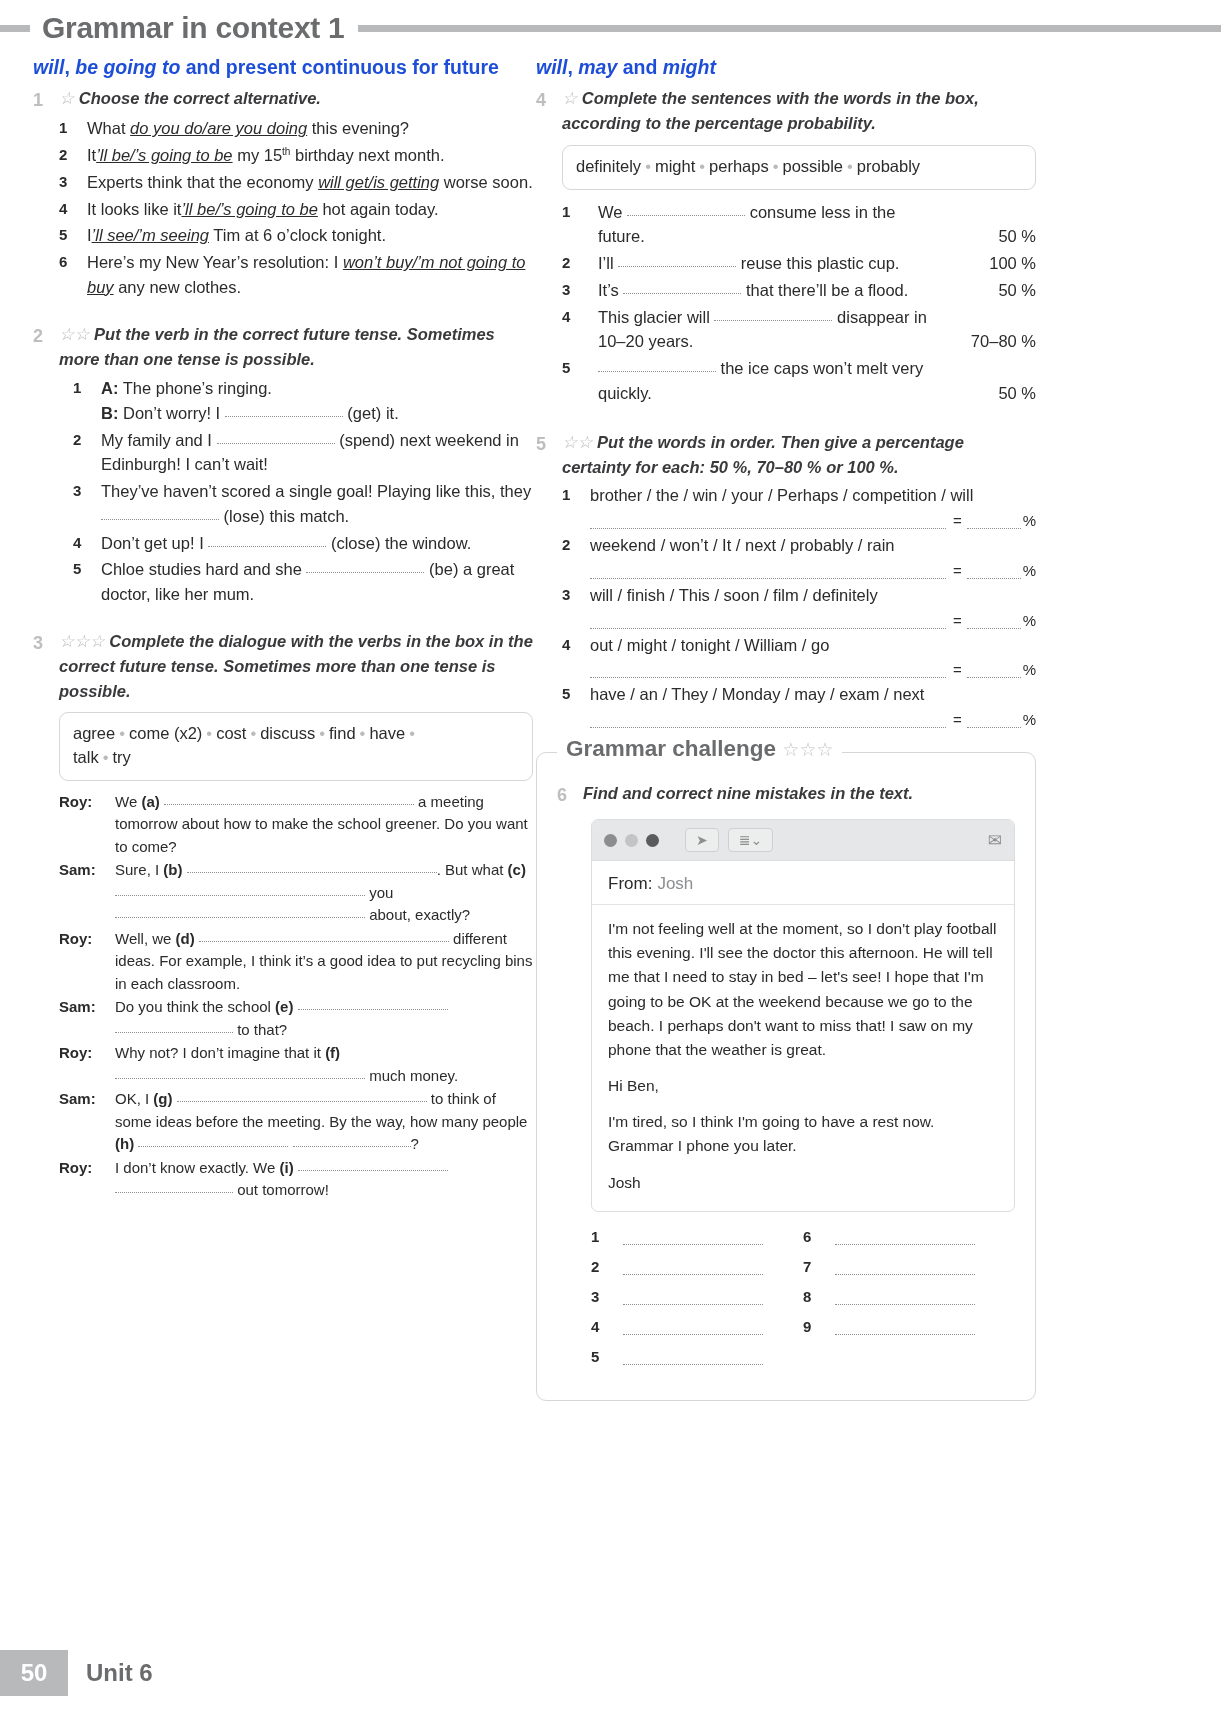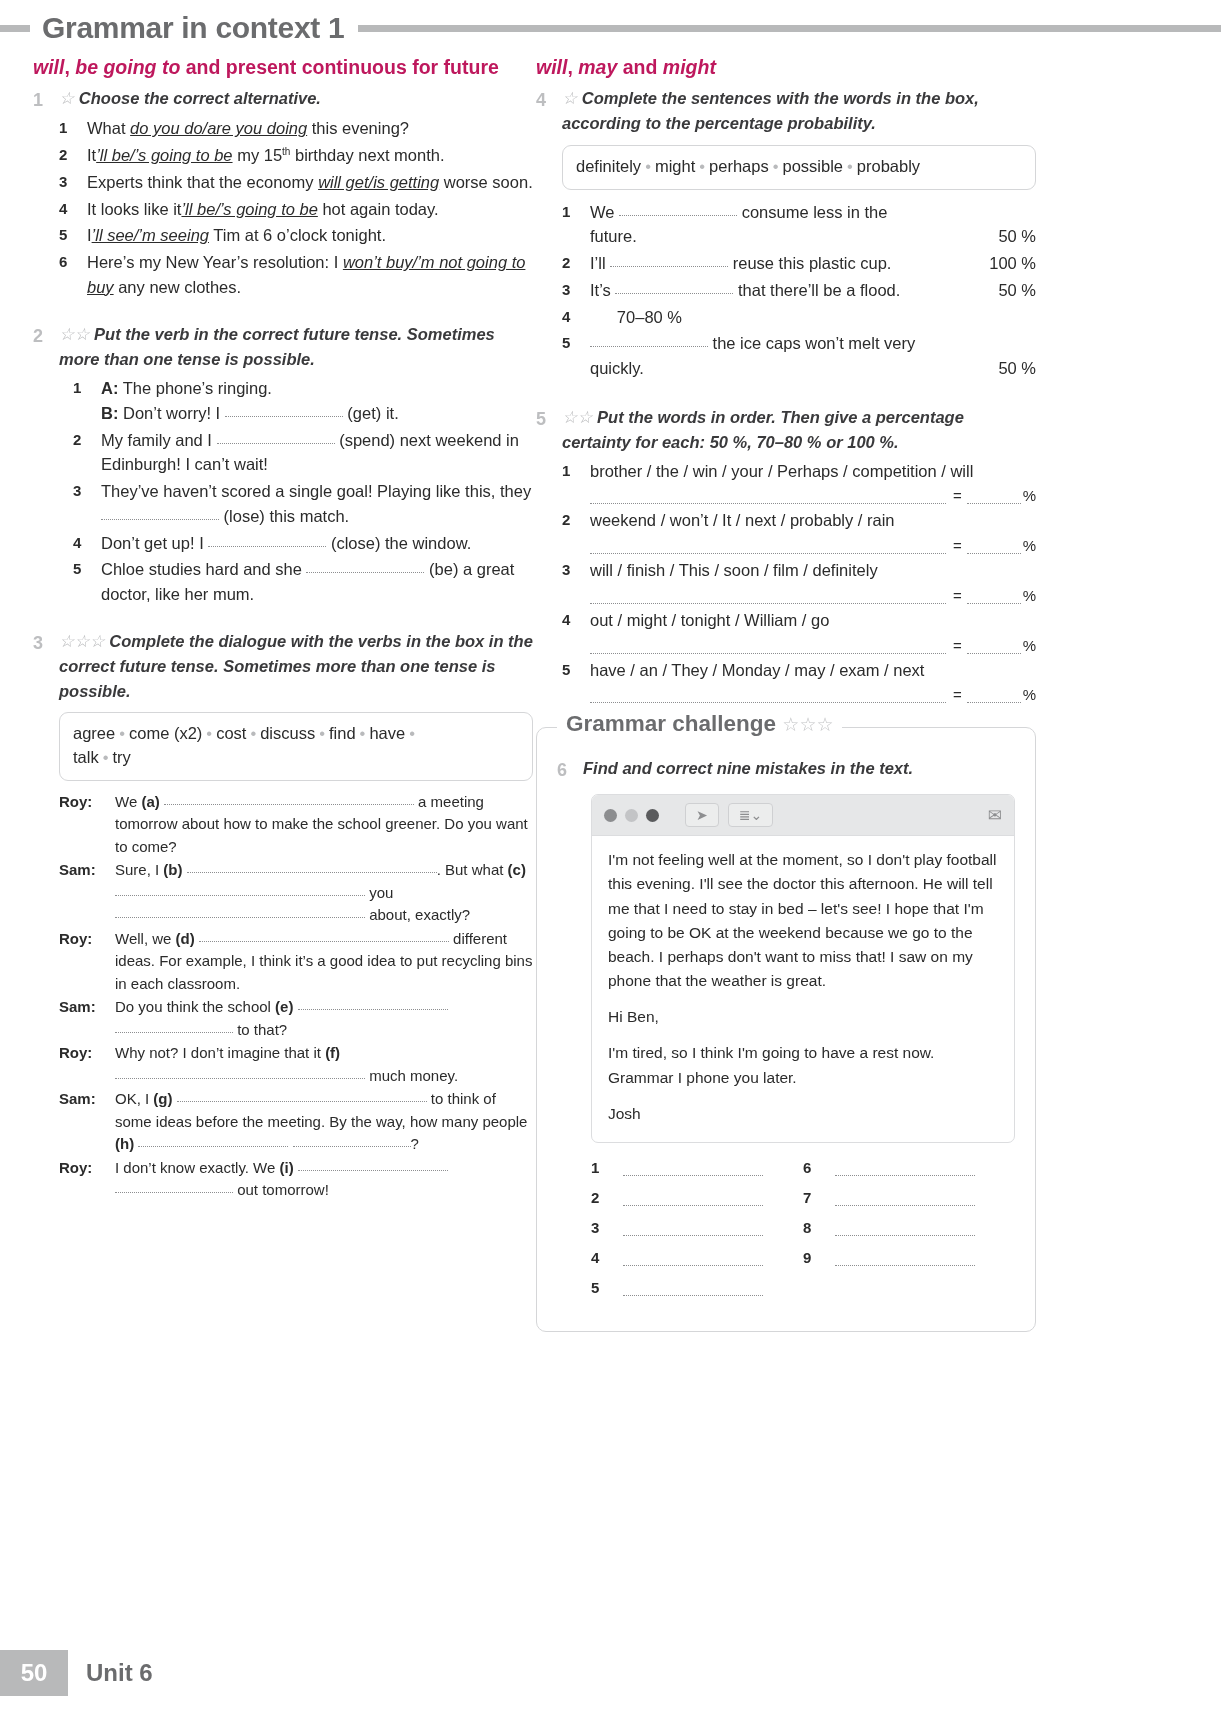--- a/index.html
+++ b/index.html
@@ -22,21 +22,21 @@
     font-size: 30px; font-weight: bold; color: #6b6c6e;
     margin: 0 14px 0 12px; letter-spacing: -0.3px; white-space: nowrap;
   }
   .hdr-rule-right { flex: 1 1 auto; height: 7px; background: #b8b9ba; margin-right: 0px; }
 
   
   .col-left { position: absolute; left: 33px; top: 52px; width: 500px; }
   .col-right { position: absolute; left: 536px; top: 52px; width: 500px; }
 
   .sect-head {
-    font-size: 19.5px; font-weight: bold; color: #be185d;
+    font-size: 19.5px; font-weight: bold; color: #1d4ed8;
     line-height: 1.55; margin-bottom: 4px;
   }
   .sect-head i { font-style: italic; }
 
   
   .ex { display: flex; margin-top: 2px; }
   .ex-num {
     width: 26px; flex: 0 0 26px; font-size: 18px; font-weight: bold;
     color: #bdbec0; line-height: 1.5; padding-top: 1px;
   }
@@ -74,21 +74,21 @@
   .dlg { margin-top: 6px; font-size: 15px; line-height: 1.5; }
   .dlg-row { display: flex; margin-bottom: 1px; }
   .dlg-who { width: 56px; flex: 0 0 56px; font-weight: bold; }
   .dlg-txt { flex: 1 1 auto; }
   .dlg-txt b { font-weight: bold; }
 
   
   .pct-list { list-style: none; margin-top: 6px; }
   .pct-row { display: flex; font-size: 16.5px; line-height: 1.5; margin-bottom: 2px; }
   .pct-num { width: 28px; flex: 0 0 28px; font-weight: bold; font-size: 15px; padding-top: 1px; }
-  .pct-sent { flex: 1 1 auto; padding-right: 8px; }
+  .pct-sent { flex: 1 1 auto; padding-right: 8px; margin-left: 8px; }
   .pct-val { width: 92px; flex: 0 0 92px; text-align: right; align-self: flex-end; }
 
   
   .ord-row { display: flex; font-size: 16.5px; line-height: 1.5; margin-top: 4px; }
   .ord-num { width: 28px; flex: 0 0 28px; font-weight: bold; font-size: 15px; padding-top: 1px; }
   .ord-words { flex: 1 1 auto; }
   .ord-answer {
     display: flex; align-items: flex-end; margin: 4px 0 2px 28px;
     font-size: 15px;
   }
@@ -326,20 +326,21 @@
             <div class="pct-sent">I’ll <span class="gap g-md"></span> reuse this plastic cup.</div>
             <div class="pct-val">100 %</div>
           </div>
           <div class="pct-row">
             <div class="pct-num">3</div>
             <div class="pct-sent">It’s <span class="gap g-md"></span> that there’ll be a flood.</div>
             <div class="pct-val">50 %</div>
           </div>
           <div class="pct-row">
             <div class="pct-num">4</div>
+            <div class="pct-sent">This glacier will <span class="gap g-md"></span> disappear in 10–20 years.</div>
             <div class="pct-val">70–80 %</div>
           </div>
           <div class="pct-row">
             <div class="pct-num">5</div>
             <div class="pct-sent"><span class="gap g-md"></span> the ice caps won’t melt very quickly.</div>
             <div class="pct-val">50 %</div>
           </div>
         </div>
       </div>
     </div>
@@ -426,20 +427,23 @@
 
       <div class="mail">
         <div class="mail-bar">
           <span class="dot d1"></span>
           <span class="dot d2"></span>
           <span class="dot d3"></span>
           <span class="mail-btn first">➤</span>
           <span class="mail-btn">≣⌄</span>
           <span class="mail-env">✉</span>
         </div>
+        <div class="mail-from">
+          <span class="lbl">From:</span><span class="val">Josh</span>
+        </div>
         <div class="mail-body">
           <p>I'm not feeling well at the moment, so I don't play football this evening. I'll see the doctor this afternoon. He will tell me that I need to stay in bed – let's see! I hope that I'm going to be OK at the weekend because we go to the beach. I perhaps don't want to miss that! I saw on my phone that the weather is great.</p>
           <p>Hi Ben,</p>
           <p>I'm tired, so I think I'm going to have a rest now. Grammar I phone you later.</p>
           <p>Josh</p>
         </div>
       </div>
 
       <div class="ansgrid">
         <div class="anscol">

